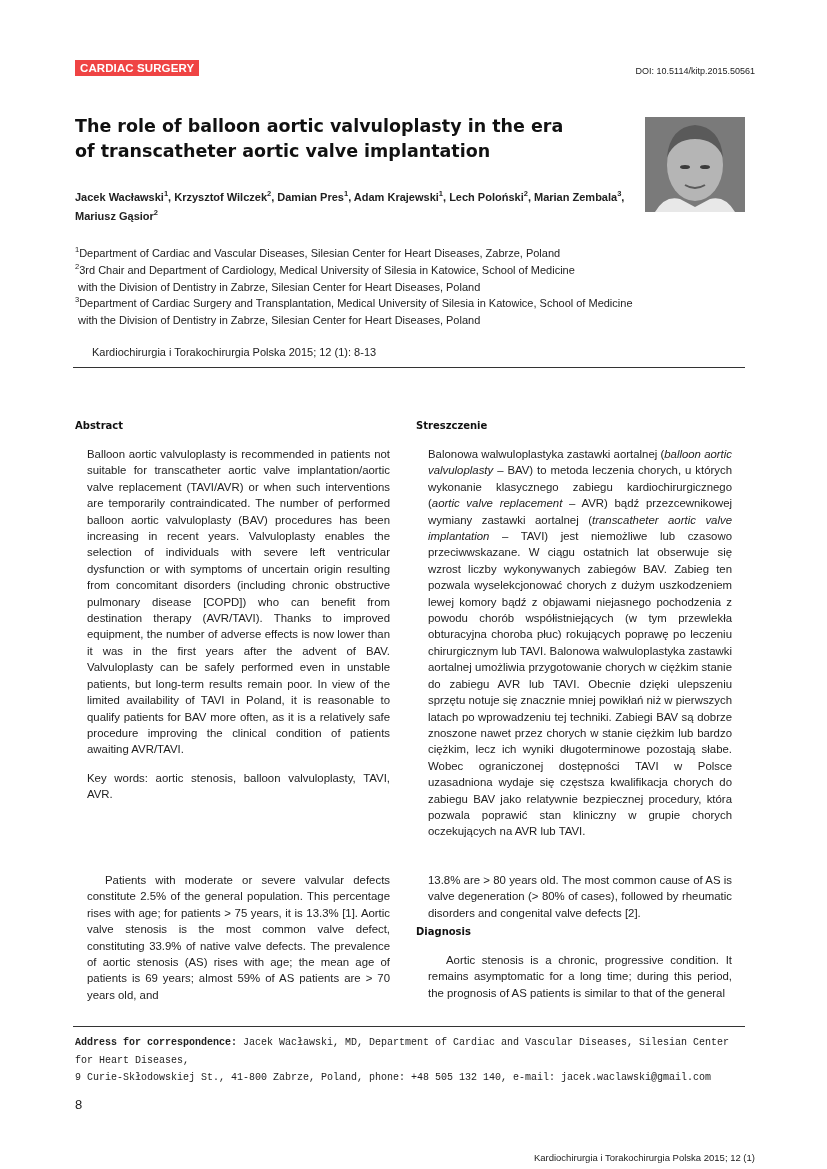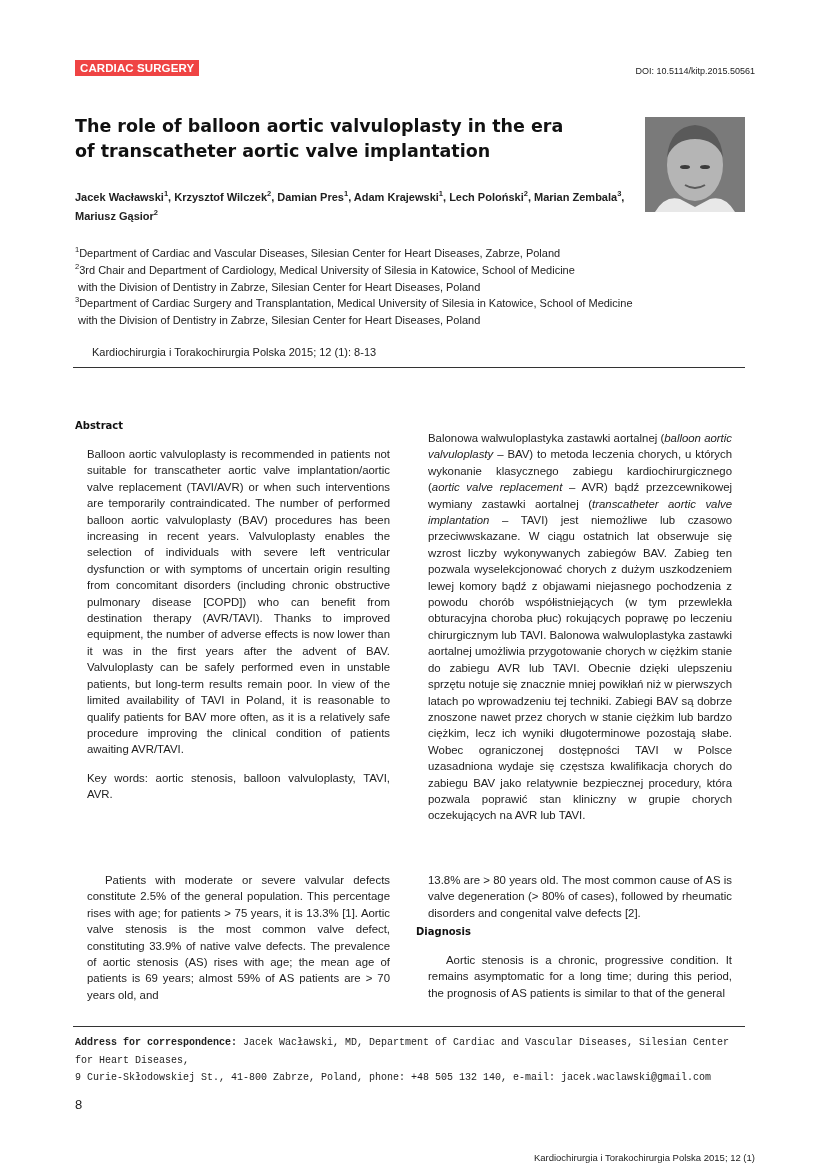--- a/index.html
+++ b/index.html
@@ -72,20 +72,21 @@
 <div class="abs citation">Kardiochirurgia i Torakochirurgia Polska 2015; 12 (1): 8-13</div>
 <div class="abs rule-top"></div>
 
 <div class="abs col left-col" style="top:418px;">
   <h2>Abstract</h2>
   <p>Balloon aortic valvuloplasty is recommended in patients not suitable for transcatheter aortic valve implantation/aortic valve replacement (TAVI/AVR) or when such interventions are temporarily contraindicated. The number of performed balloon aortic valvuloplasty (BAV) procedures has been increasing in recent years. Valvuloplasty enables the selection of individuals with severe left ventricular dysfunction or with symptoms of uncertain origin resulting from concomitant disorders (including chronic obstructive pulmonary disease [COPD]) who can benefit from destination therapy (AVR/TAVI). Thanks to improved equipment, the number of adverse effects is now lower than it was in the first years after the advent of BAV. Valvuloplasty can be safely performed even in unstable patients, but long-term results remain poor. In view of the limited availability of TAVI in Poland, it is reasonable to qualify patients for BAV more often, as it is a relatively safe procedure improving the clinical condition of patients awaiting AVR/TAVI.</p>
   <p><span class="kw-label">Key words:</span><span> aortic stenosis, balloon valvuloplasty, TAVI, AVR.</span></p>
 </div>
 
 <div class="abs col right-col" style="top:418px;">
+  <h2>Streszczenie</h2>
   <p><span>Balonowa walwuloplastyka zastawki aortalnej (</span><i>balloon aortic valvuloplasty</i><span> – BAV) to metoda leczenia chorych, u których wykonanie klasycznego zabiegu kardiochirurgicznego (</span><i>aortic valve replacement</i><span> – AVR) bądź przezcewnikowej wymiany zastawki aortalnej (</span><i>transcatheter aortic valve implantation</i><span> – TAVI) jest niemożliwe lub czasowo przeciwwskazane. W ciągu ostatnich lat obserwuje się wzrost liczby wykonywanych zabiegów BAV. Zabieg ten pozwala wyselekcjonować chorych z dużym uszkodzeniem lewej komory bądź z objawami niejasnego pochodzenia z powodu chorób współistniejących (w tym przewlekła obturacyjna choroba płuc) rokujących poprawę po leczeniu chirurgicznym lub TAVI. Balonowa walwuloplastyka zastawki aortalnej umożliwia przygotowanie chorych w ciężkim stanie do zabiegu AVR lub TAVI. Obecnie dzięki ulepszeniu sprzętu notuje się znacznie mniej powikłań niż w pierwszych latach po wprowadzeniu tej techniki. Zabiegi BAV są dobrze znoszone nawet przez chorych w stanie ciężkim lub bardzo ciężkim, lecz ich wyniki długoterminowe pozostają słabe. Wobec ograniczonej dostępności TAVI w Polsce uzasadniona wydaje się częstsza kwalifikacja chorych do zabiegu BAV jako relatywnie bezpiecznej procedury, która pozwala poprawić stan kliniczny w grupie chorych oczekujących na AVR lub TAVI.</span></p>
 </div>
 
 <div class="abs col left-col" style="top:860px;">
   <p class="indent">Patients with moderate or severe valvular defects constitute 2.5% of the general population. This percentage rises with age; for patients &gt; 75 years, it is 13.3% [1]. Aortic valve stenosis is the most common valve defect, constituting 33.9% of native valve defects. The prevalence of aortic stenosis (AS) rises with age; the mean age of patients is 69 years; almost 59% of AS patients are &gt; 70 years old, and</p>
 </div>
 
 <div class="abs col right-col" style="top:860px;">
   <p>13.8% are &gt; 80 years old. The most common cause of AS is valve degeneration (&gt; 80% of cases), followed by rheumatic disorders and congenital valve defects [2].</p>
 </div>

